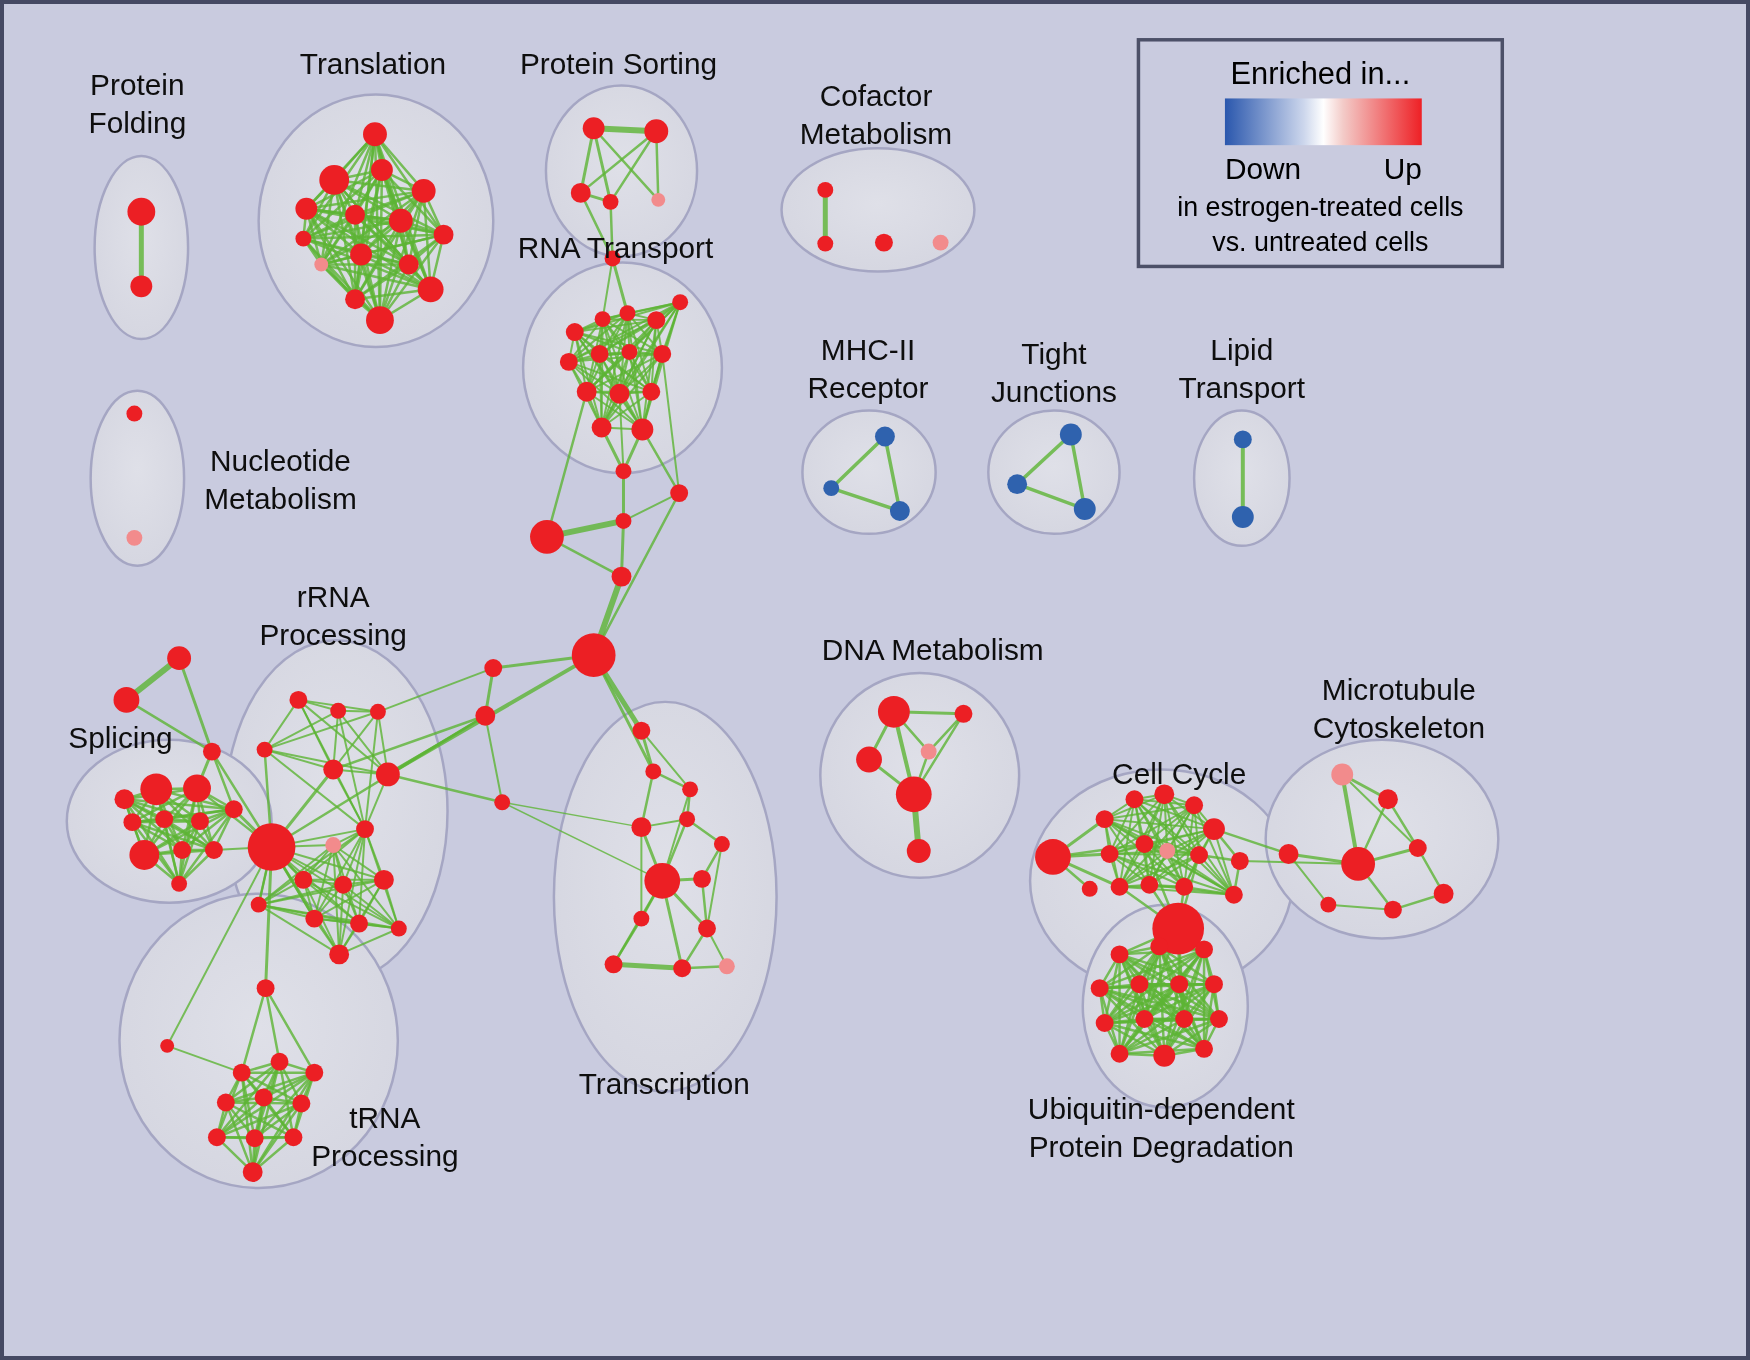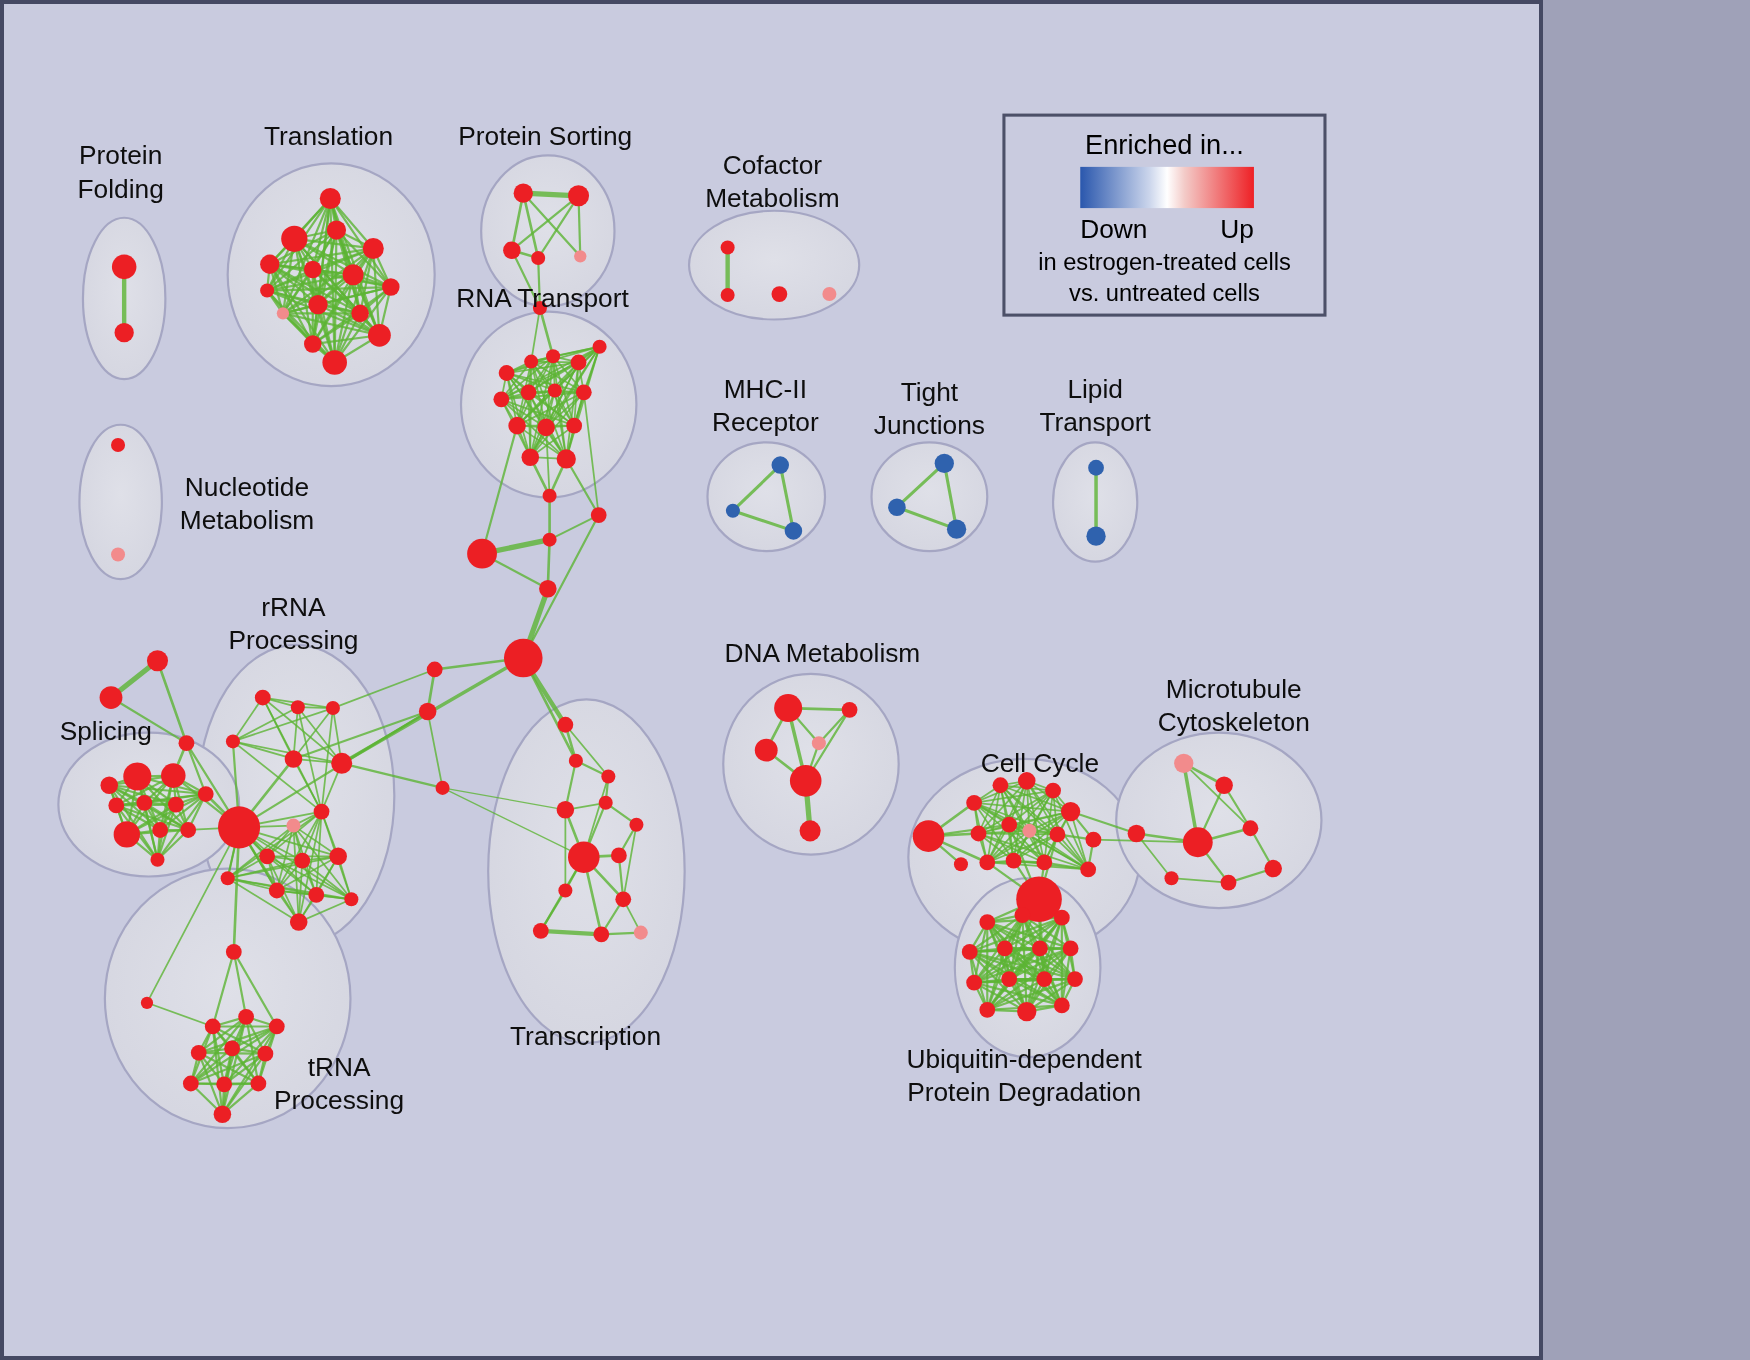--- a/index.html
+++ b/index.html
@@ -1,18 +1,18 @@
 <!DOCTYPE html>
 <html><head>
 <meta charset="utf-8">
 <title>Enrichment Map</title>
 <style>
   html,body{margin:0;padding:0;background:#9fa1b8;}
   .page{
-    width:1543px;height:1360px;position:relative;box-sizing:border-box;
+    width:1750px;height:1360px;position:relative;box-sizing:border-box;
     background:#c9cbdf;border:4px solid #454963;overflow:hidden;
     font-family:"Liberation Sans",sans-serif;
   }
   .map-svg{position:absolute;left:0;top:0;width:100%;height:100%;}
   .cluster{fill:url(#ellipse-grad);stroke:#a5a6c3;stroke-width:2.5;}
   .edge{stroke:#5cb434;stroke-opacity:0.8;stroke-linecap:round;fill:none;}
   .node{stroke:none;}
   .cluster-label{
     font-family:"Liberation Sans",sans-serif;font-size:30px;fill:#0e0e0e;text-anchor:middle;
   }

